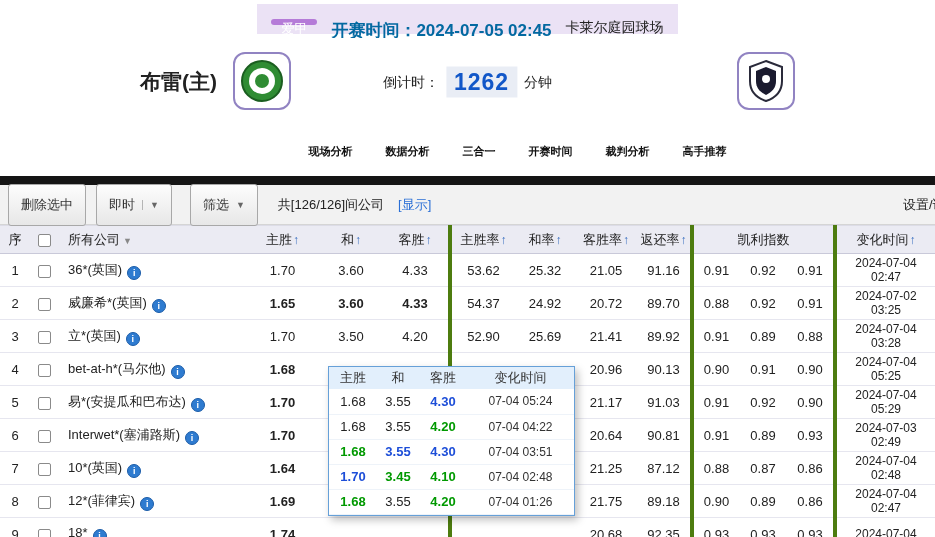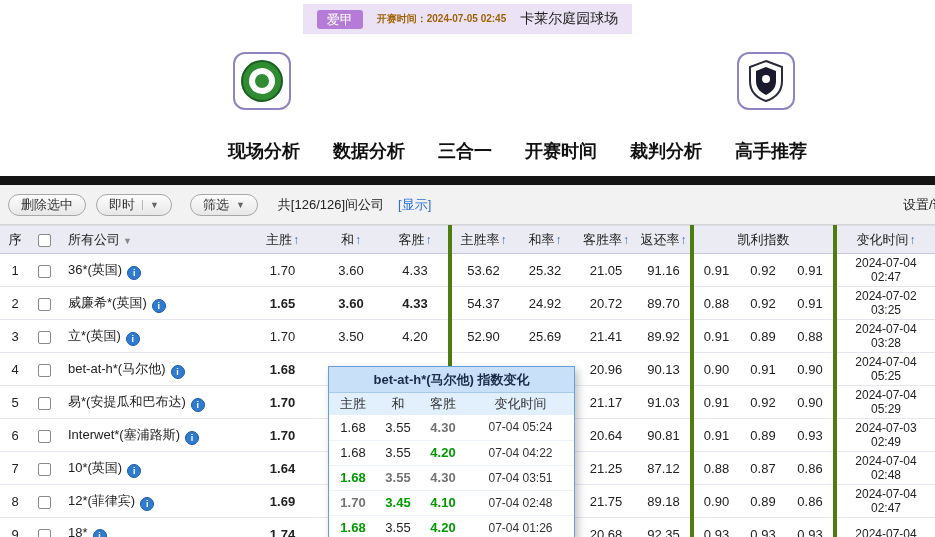--- a/index.html
+++ b/index.html
@@ -4,63 +4,63 @@
 <style>
   * { box-sizing: border-box; }
   html,body { margin:0; padding:0; }
   body {
     width:935px; height:537px; overflow:hidden; position:relative;
     background:#fff; font-family:"Liberation Sans","DejaVu Sans",sans-serif;
     color:#222;
   }
   
   .banner { height:38px; display:flex; justify-content:center; align-items:center; }
-  .banner-strip { background:#ebe2f5; height:27px; display:flex; align-items:center; padding:15px 14px; gap:14px; }
+  .banner-strip { background:#ebe2f5; height:27px; display:flex; padding:15px 14px; gap:14px; }
   .league-badge { background:#b57bd8; color:#fff; font-size:13px; padding:3px 10px; border-radius:3px; line-height:1; }
-  .kickoff { font-weight:bold; color:#a16207; font-size:10px; }
+  .kickoff { font-weight:bold; color:#0369a1; font-size:17px; }
   .venue { color:#222; font-size:14px; }
   
   .team-section { height:88px; position:relative; background:#fff; }
   .home-name { position:absolute; left:140px; top:50%; transform:translateY(-50%); font-size:21px; font-weight:bold; }
   .away-name { position:absolute; left:802px; top:50%; transform:translateY(-50%); font-size:21px; font-weight:bold; }
   .logo-box { position:absolute; top:14px; width:58px; height:58px; border:2px solid #9183c2; border-radius:12px;
     background:#fff; display:flex; align-items:center; justify-content:center; }
   .home-logo { left:233px; } .away-logo { left:737px; }
   .countdown { position:absolute; left:50%; top:50%; transform:translate(-50%,-50%); display:flex; align-items:center; gap:7px; }
   .cd-label, .cd-unit { font-size:14px; color:#222; }
   .cd-num { color:#1257c8; background:#e9edf5; font-size:23px; font-weight:bold; padding:2px 8px; letter-spacing:1px; }
   
   .nav { height:50px; display:flex; align-items:center; justify-content:center; gap:33px; padding-left:100px; background:#fff; }
-  .tab { font-size:18px; font-weight:bold; color:#111; cursor:pointer; white-space:nowrap; }
+  .tab { font-size:11px; font-weight:bold; color:#111; cursor:pointer; white-space:nowrap; }
   .tab.active { background:#e8470b; color:#fff; padding:7px 17px; border-radius:17px; }
   .dark-strip { height:9px; background:#151515; }
   
   .toolbar { height:40px; background:#f2f2f2; border-bottom:1px solid #d5d5d5; display:flex; align-items:center;
     padding-left:8px; gap:10px; position:relative; }
-  .tb-btn { height:22px; padding:0 12px; background:linear-gradient(#fdfdfd,#e7e7e7); border:1px solid #a8a8a8;
-    border-radius:11px; font-size:13px; color:#333; display:flex; align-items:center; gap:7px;
+  .tb-btn { height:42px; padding:0 12px; background:linear-gradient(#fdfdfd,#e7e7e7); border:1px solid #a8a8a8;
+    border-radius:3px; font-size:13px; color:#333; display:flex; align-items:center; gap:7px;
     font-family:inherit; cursor:pointer; }
   .caret { font-size:9px; color:#666; }
   .caret.divided { border-left:1px solid #b5b5b5; padding-left:7px; }
   .count-text { font-size:13px; margin-left:10px; color:#222; }
   .show-link { color:#2a6fd6; font-size:13px; margin-left:4px; cursor:pointer;text-align:right; }
   .settings { position:absolute; left:903px; font-size:13px; white-space:nowrap; color:#222; cursor:pointer; }
   
   table.odds { width:935px; border-collapse:collapse; table-layout:fixed; font-size:13px; }
   table.odds thead th { background:#ebebf3; height:28px; font-weight:normal; color:#222;
     border-top:1px solid #dcdce6; border-bottom:1px solid #c9c9d9; text-align:center; padding:0; cursor:pointer; }
   table.odds tbody td { height:33px; border-bottom:1px solid #e6e6ef; text-align:center; color:#222; padding:0; background:#fff; }
   td.sep, th.sep { border-right:4px solid #4d7c0f; }
   .company-cell { text-align:left !important; padding-left:10px !important; white-space:nowrap; overflow:hidden; }
   .comp-icon { display:inline-block; width:14px; height:14px; background:#2e7bd0; border:1px solid #1b5ca8; border-radius:50%;
     color:#fff; font-size:9px; line-height:12px; text-align:center; margin-left:5px; vertical-align:-2px; font-weight:bold; }
   .cb { display:inline-block; width:13px; height:13px; border:1px solid #8a8a8a; border-radius:2px; background:#fff; vertical-align:middle; cursor:pointer; }
   .arr { color:#3a6fc0; margin-left:1px; font-size:12px; font-weight:bold; }
   .filter-caret { color:#888; font-size:9px; margin-left:3px; }
-  .up { color:#737373; font-weight:bold; }
+  .up { color:#1d4ed8; font-weight:bold; }
   .dn { color:#009900; font-weight:bold; }
   .time-cell div { font-size:12px; line-height:14px; }
   
   .popup { position:absolute; left:328px; top:366px; width:247px; background:#fff;
     border:1px solid #66a0d8; box-shadow:3px 4px 8px rgba(0,0,0,.25); z-index:10; }
   .popup-title { background:#c9e1f8; height:26px; line-height:26px; text-align:center; font-weight:bold;
     font-size:13px; color:#1a2a4a; border-bottom:1px solid #a8c8e8; }
   table.ptab { width:100%; border-collapse:collapse; table-layout:fixed; font-size:13px; }
   table.ptab thead th { background:#e2effc; height:22px; font-weight:normal; color:#333; text-align:center; padding:0; }
   table.ptab tbody td { height:25px; text-align:center; border-bottom:1px solid #eef3f9; padding:0; }
@@ -71,26 +71,32 @@
 
 <div class="banner">
   <div class="banner-strip">
     <span class="league-badge">爱甲</span>
     <span class="kickoff">开赛时间：2024-07-05 02:45</span>
     <span class="venue">卡莱尔庭园球场</span>
   </div>
 </div>
 
 <div class="team-section">
+  <div class="home-name">布雷(主)</div>
   <div class="logo-box home-logo">
     <svg width="44" height="44" viewBox="0 0 44 44">
       <circle cx="22" cy="22" r="20" fill="#2f8c33" stroke="#1b5e20" stroke-width="2"></circle>
       <circle cx="22" cy="22" r="13" fill="#fff"></circle>
       <circle cx="22" cy="22" r="7" fill="#2f8c33"></circle>
     </svg>
+  </div>
+  <div class="countdown">
+    <span class="cd-label">倒计时：</span>
+    <span class="cd-num">1262</span>
+    <span class="cd-unit">分钟</span>
   </div>
   <div class="logo-box away-logo">
     <svg width="40" height="44" viewBox="0 0 40 44">
       <path d="M20 2 L36 8 V22 C36 33 29 39 20 42 C11 39 4 33 4 22 V8 Z" fill="#fff" stroke="#2a2a3a" stroke-width="2"></path>
       <path d="M20 8 L30 12 V22 C30 29 26 33 20 36 C14 33 10 29 10 22 V12 Z" fill="#1a1a2e"></path>
       <circle cx="20" cy="20" r="4" fill="#fff"></circle>
     </svg>
   </div>
 </div>
 
@@ -323,21 +329,20 @@
       <td class="sep">0.93</td>
       <td class="time-cell">
           <div>2024-07-04</div>
           <div></div>
         </td>
     </tr>
   </tbody>
 </table>
 
 <div class="popup">
-  <div class="popup-title">bet-at-h*(马尔他) 指数变化</div>
   <table class="ptab">
     <colgroup>
         <col style="width:48px">
         <col style="width:42px">
         <col style="width:48px">
         <col>
       </colgroup>
     <thead>
       <tr>
         <th>主胜</th>

